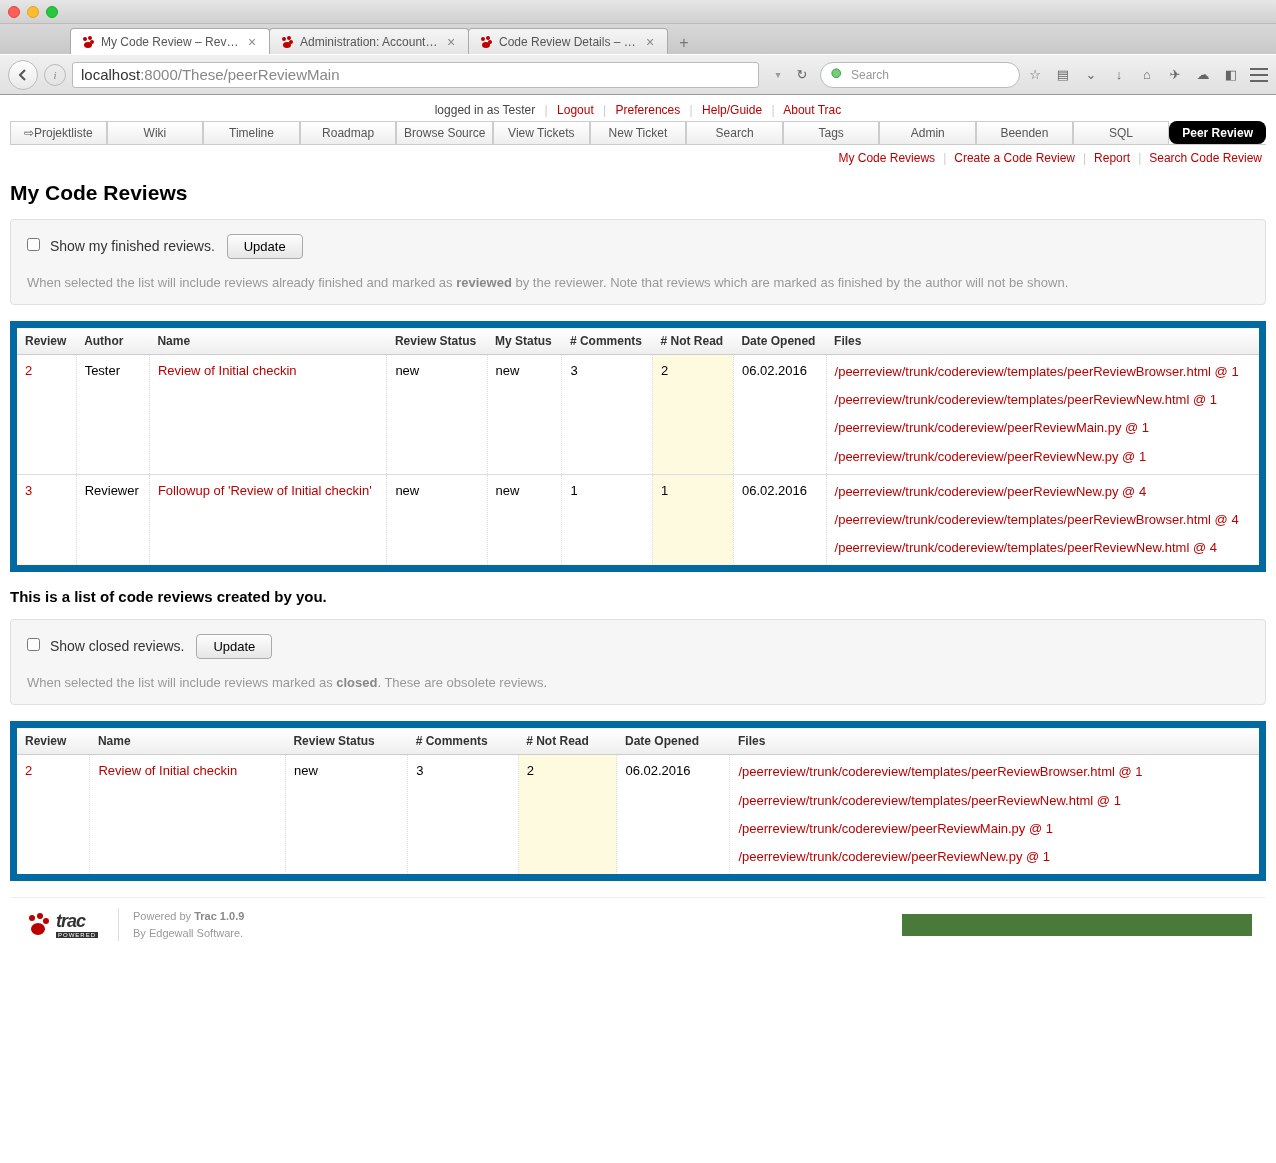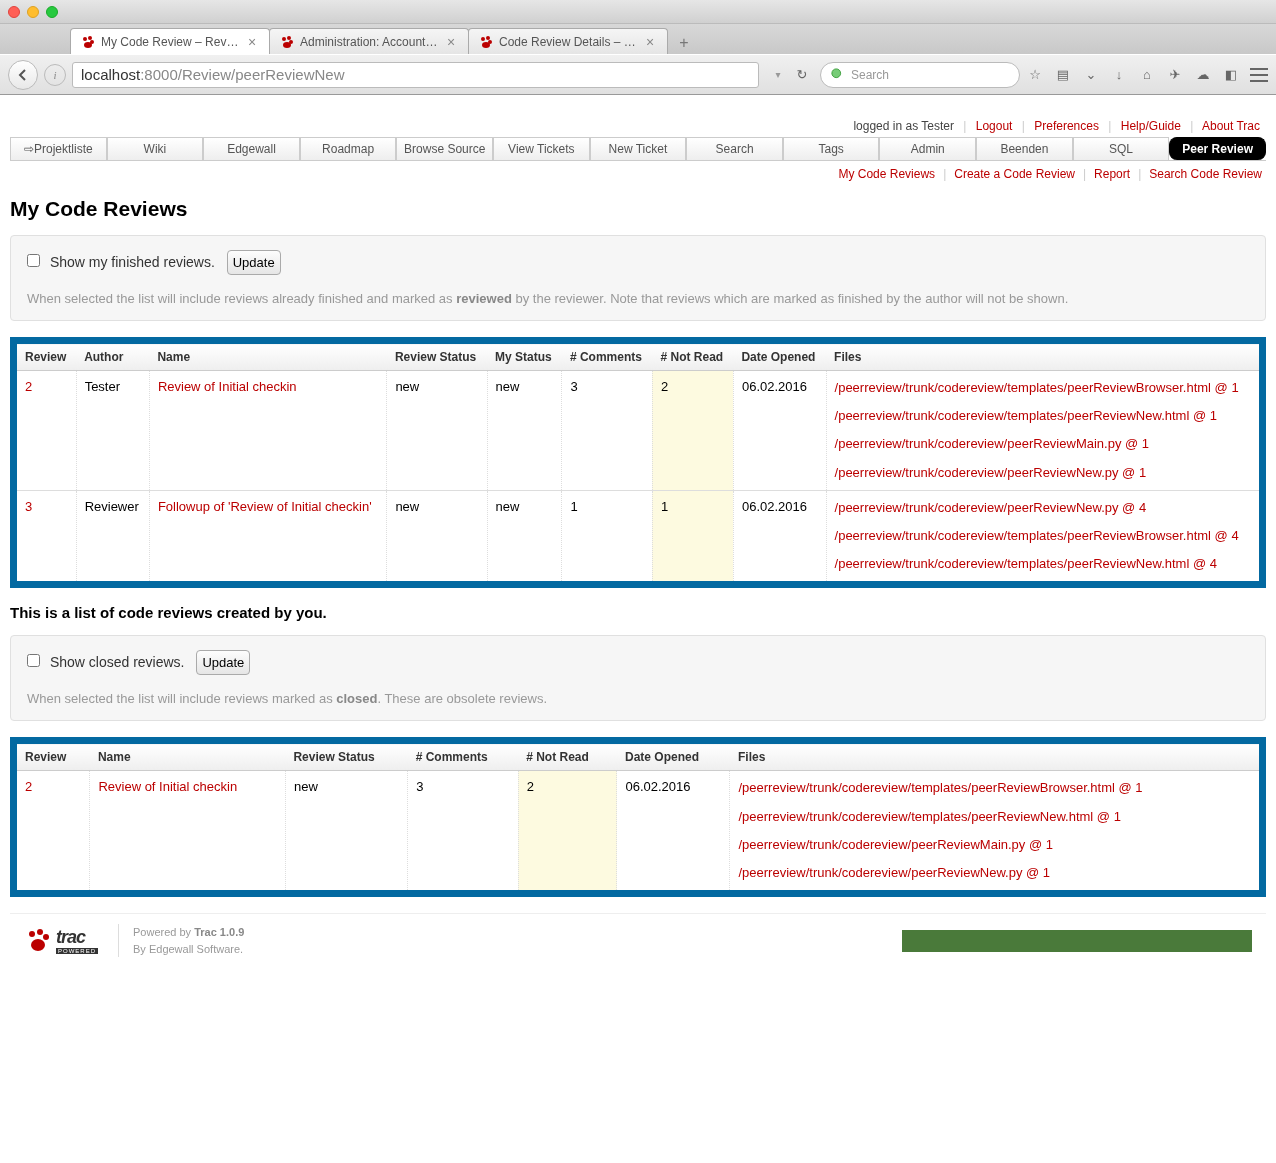--- a/index.html
+++ b/index.html
@@ -30,39 +30,39 @@
 .reload-btn { width: 24px; height: 22px; color: #666; display: flex; align-items: center; justify-content: center; }
 .search-box { width: 200px; height: 26px; border: 1px solid #bbb; border-radius: 13px; padding: 0 10px; display: flex; align-items: center; font-size: 12px; color: #999; background: #fff; }
 .search-box-icon { width: 14px; height: 14px; margin-right: 6px; }
 .toolbar-icons { display: flex; gap: 10px; align-items: center; color: #666; }
 .toolbar-icons span { width: 18px; height: 18px; display: inline-flex; align-items: center; justify-content: center; }
 .hamburger { width: 18px; height: 14px; display: flex; flex-direction: column; justify-content: space-between; }
 .hamburger div { height: 2px; background: #666; }
 
 
 .content { padding: 0 10px 20px; }
-.metanav { text-align: right; font-size: 12px; padding: 24px 6px 4px; }
+.metanav { text-align: center; font-size: 12px; padding: 8px 6px 4px; }
 .metanav span.sep { color: #ccc; margin: 0 6px; }
 .metanav a { color: #b00; text-decoration: none; }
 .metanav .logged { color: #444; }
 .mainnav { display: flex; background: #fff; border-bottom: 1px solid #ccc; font-size: 12px; }
 .mainnav a { flex: 1; text-align: center; padding: 4px 6px; border: 1px solid #ccc; border-bottom: none; background: linear-gradient(#fff,#eee); color: #555; text-decoration: none; white-space: nowrap; }
 .mainnav a.first { border-left: 1px solid #ccc; }
 .mainnav a.active { background: #000; color: #fff; font-weight: bold; border-color: #000; border-radius: 8px; }
 .ctxtnav { text-align: right; font-size: 12px; padding: 6px 4px 10px; }
 .ctxtnav a { color: #b00; text-decoration: none; }
 .ctxtnav span.sep { color: #ccc; margin: 0 8px; }
 
 h1 { font-family: Arial, sans-serif; font-size: 21px; font-weight: bold; margin: 6px 0 14px; }
 h2.sub { font-family: Arial; font-size: 15px; font-weight: bold; margin: 8px 0 14px; }
 
 .panel { background: #f6f6f6; border: 1px solid #e0e0e0; border-radius: 4px; padding: 14px 16px; margin-bottom: 16px; }
 .panel label { font-size: 14px; color: #333; margin-right: 8px; }
 .panel input[type=checkbox] { margin-right: 6px; }
-.panel button { padding: 4px 5px; border: 1px solid #aaa; border-radius: 4px; background: linear-gradient(#fdfdfd,#e6e6e6); font-size: 13px; cursor: pointer; }
+.panel button { padding: 4px 16px; border: 1px solid #aaa; border-radius: 4px; background: linear-gradient(#fdfdfd,#e6e6e6); font-size: 13px; cursor: pointer; }
 .panel .hint { color: #999; font-size: 13px; margin-top: 16px; }
 .panel .hint b { color: #888; }
 
 table.listing { width: 100%; border-collapse: collapse; border: 7px solid #0369a1; font-size: 13px; margin-bottom: 16px; }
 table.listing th { text-align: left; background: linear-gradient(#fff,#eee); border-bottom: 1px solid #ccc; padding: 6px 8px; font-size: 12px; font-weight: bold; color: #333; }
 table.listing td { padding: 8px; vertical-align: top; border-left: 1px dotted #ddd; }
 table.listing td:first-child { border-left: none; }
 table.listing td a { color: #b00; text-decoration: none; }
 .not-read { background: #fdfae0; }
 .files-cell p { margin: 0 0 10px; line-height: 1.4; }
@@ -126,21 +126,21 @@
   <div class="url-bar">
     <div class="nav-btn">
       <svg width="14" height="14" viewBox="0 0 14 14">
           <path d="M9 2 L4 7 L9 12" stroke="#555" stroke-width="2" fill="none"></path>
         </svg>
     </div>
     <div class="info-btn">i</div>
     <div class="url-field">
       <span class="host">localhost</span>
         <span>:8000</span>
-        <span>/Review/peerReviewNew</span>
+        <span>/These/peerReviewMain</span>
     </div>
     <div class="url-extra">
       <span class="url-dropdown">▾</span>
       <span class="reload-btn">↻</span>
     </div>
     <div class="search-box">
       <svg class="search-box-icon" viewBox="0 0 16 16">
           <circle cx="6" cy="6" r="5" fill="#7c7" stroke="#393" stroke-width="1"></circle>
         </svg>
       <span>Search</span>
@@ -174,21 +174,21 @@
     <a href="#">Preferences</a>
     <span class="sep">|</span>
     <a href="#">Help/Guide</a>
     <span class="sep">|</span>
     <a href="#">About Trac</a>
   </div>
 
   <div class="mainnav" id="mainnav">
       <a href="#" class="first">⇨Projektliste</a>
       <a href="#">Wiki</a>
-      <a href="#">Edgewall</a>
+      <a href="#">Timeline</a>
       <a href="#">Roadmap</a>
       <a href="#">Browse Source</a>
       <a href="#">View Tickets</a>
       <a href="#">New Ticket</a>
       <a href="#">Search</a>
       <a href="#">Tags</a>
       <a href="#">Admin</a>
       <a href="#">Beenden</a>
       <a href="#">SQL</a>
       <a href="#" class="active">Peer Review</a>

